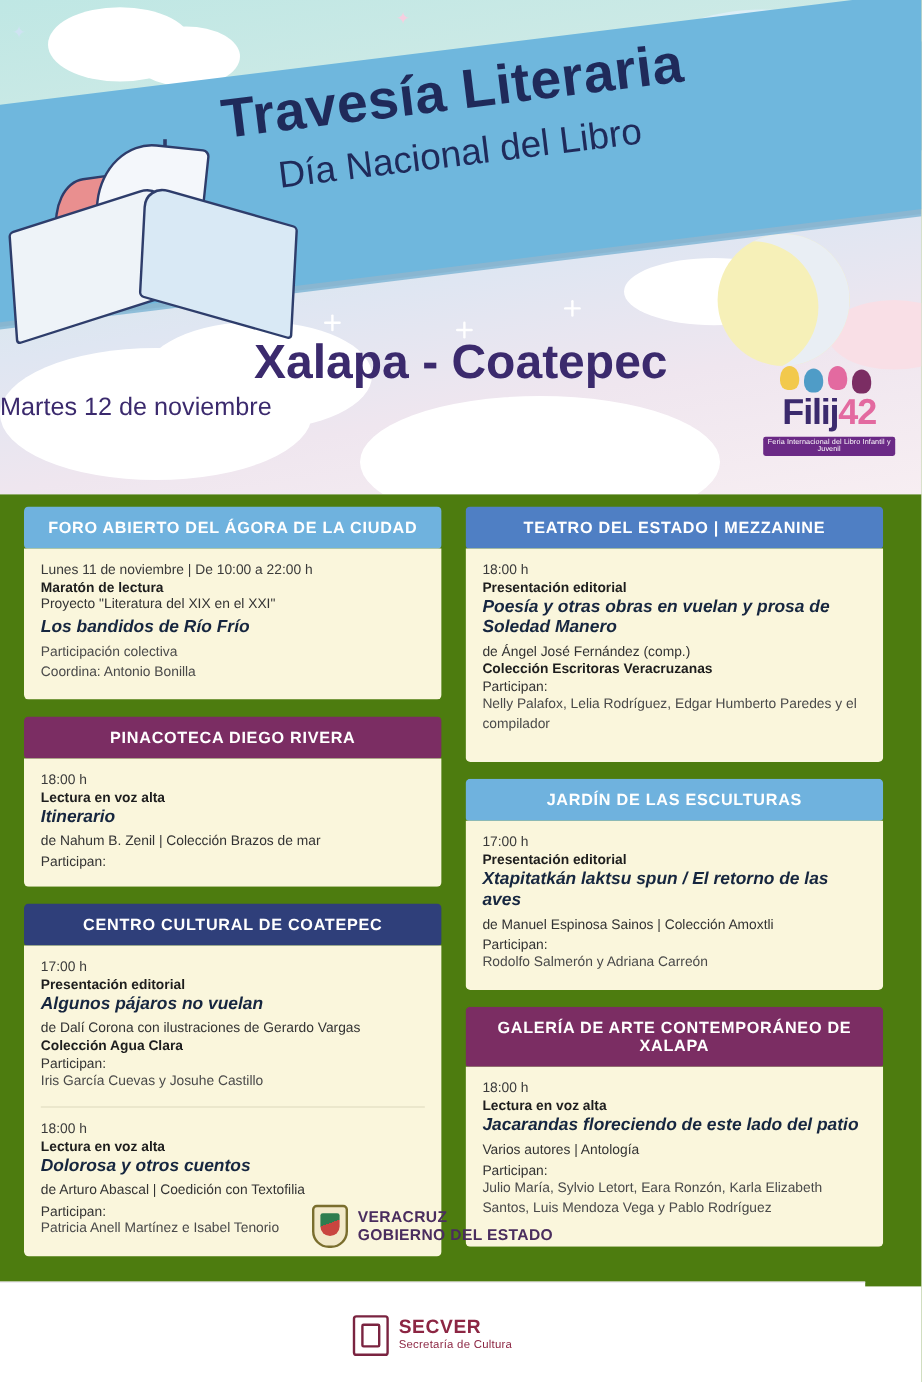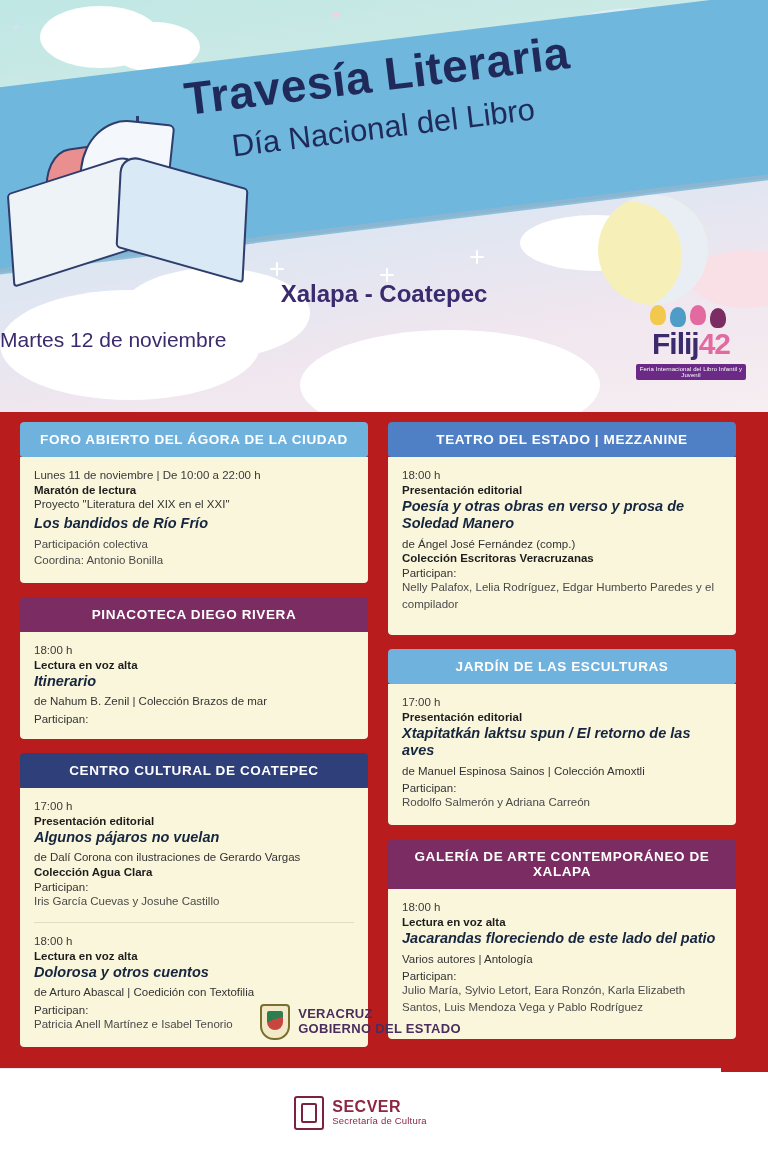--- a/index.html
+++ b/index.html
@@ -66,21 +66,21 @@
   .title-main {
     font-size:46px; font-weight:bold; color:#1f2a5a; letter-spacing:.5px;
     font-family:"Liberation Sans", sans-serif;
   }
   .title-sub {
     margin-top:8px; font-size:31px; color:#1f2a5a; font-weight:normal;
   }
 
   .city {
     position:absolute; left:0; top:280px; width:768px; text-align:center;
-    font-size:24px; font-weight:bold; color:#3b2a6d;
+    font-size:40px; font-weight:bold; color:#3b2a6d;
   }
   .date {
     position:absolute; left:0; top:328px; width:669px; text-align:left;
     font-size:21px; color:#3b2a6d;
   }
 
   
   .book {
     position:absolute; left:10px; top:130px; width:230px; height:180px;
   }
@@ -119,21 +119,21 @@
     padding:2px 3px; border-radius:2px; letter-spacing:.1px;
   }
   .filij .dots { position:relative; height:22px; }
   .filij .d {
     position:absolute; width:16px; height:20px; border-radius:50% 50% 40% 40%;
   }
 
   
   .program {
     position:absolute; top:412px; left:0; width:768px; height:660px;
-    background:#b91c1c;
+    background:#4d7c0f;
     padding:10px 20px 0 20px;
     display:flex; gap:20px;
   }
   .col { width:348px; display:flex; flex-direction:column; gap:14px; }
 
   .venue { border-radius:4px; overflow:hidden; }
   .venue-head {
     color:#ffffff; font-size:13.5px; font-weight:bold; letter-spacing:.6px;
     padding:10px 10px; text-align:center; text-transform:uppercase;
     border-radius:3px;
@@ -308,21 +308,21 @@
     </div>
 
     <div class="col">
 
       <div class="venue">
         <div class="venue-head" style="background:#4f7fc4">TEATRO DEL ESTADO | MEZZANINE</div>
         <div class="venue-body" style="min-height:178px">
           <div class="ev">
             <div class="time">18:00 h</div>
             <div class="kind">Presentación editorial</div>
-            <div class="work">Poesía y otras obras en verso y prosa de Soledad Manero</div>
+            <div class="work">Poesía y otras obras en vuelan y prosa de Soledad Manero</div>
             <div class="meta">de Ángel José Fernández (comp.)</div>
             <div class="kind">Colección Escritoras Veracruzanas</div>
             <div class="parti-label">Participan:</div>
             <div class="people">Nelly Palafox, Lelia Rodríguez, Edgar Humberto Paredes y el compilador</div>
           </div>
         </div>
       </div>
 
       <div class="venue">
         <div class="venue-head" style="background:#6fb2de">JARDÍN DE LAS ESCULTURAS</div>

